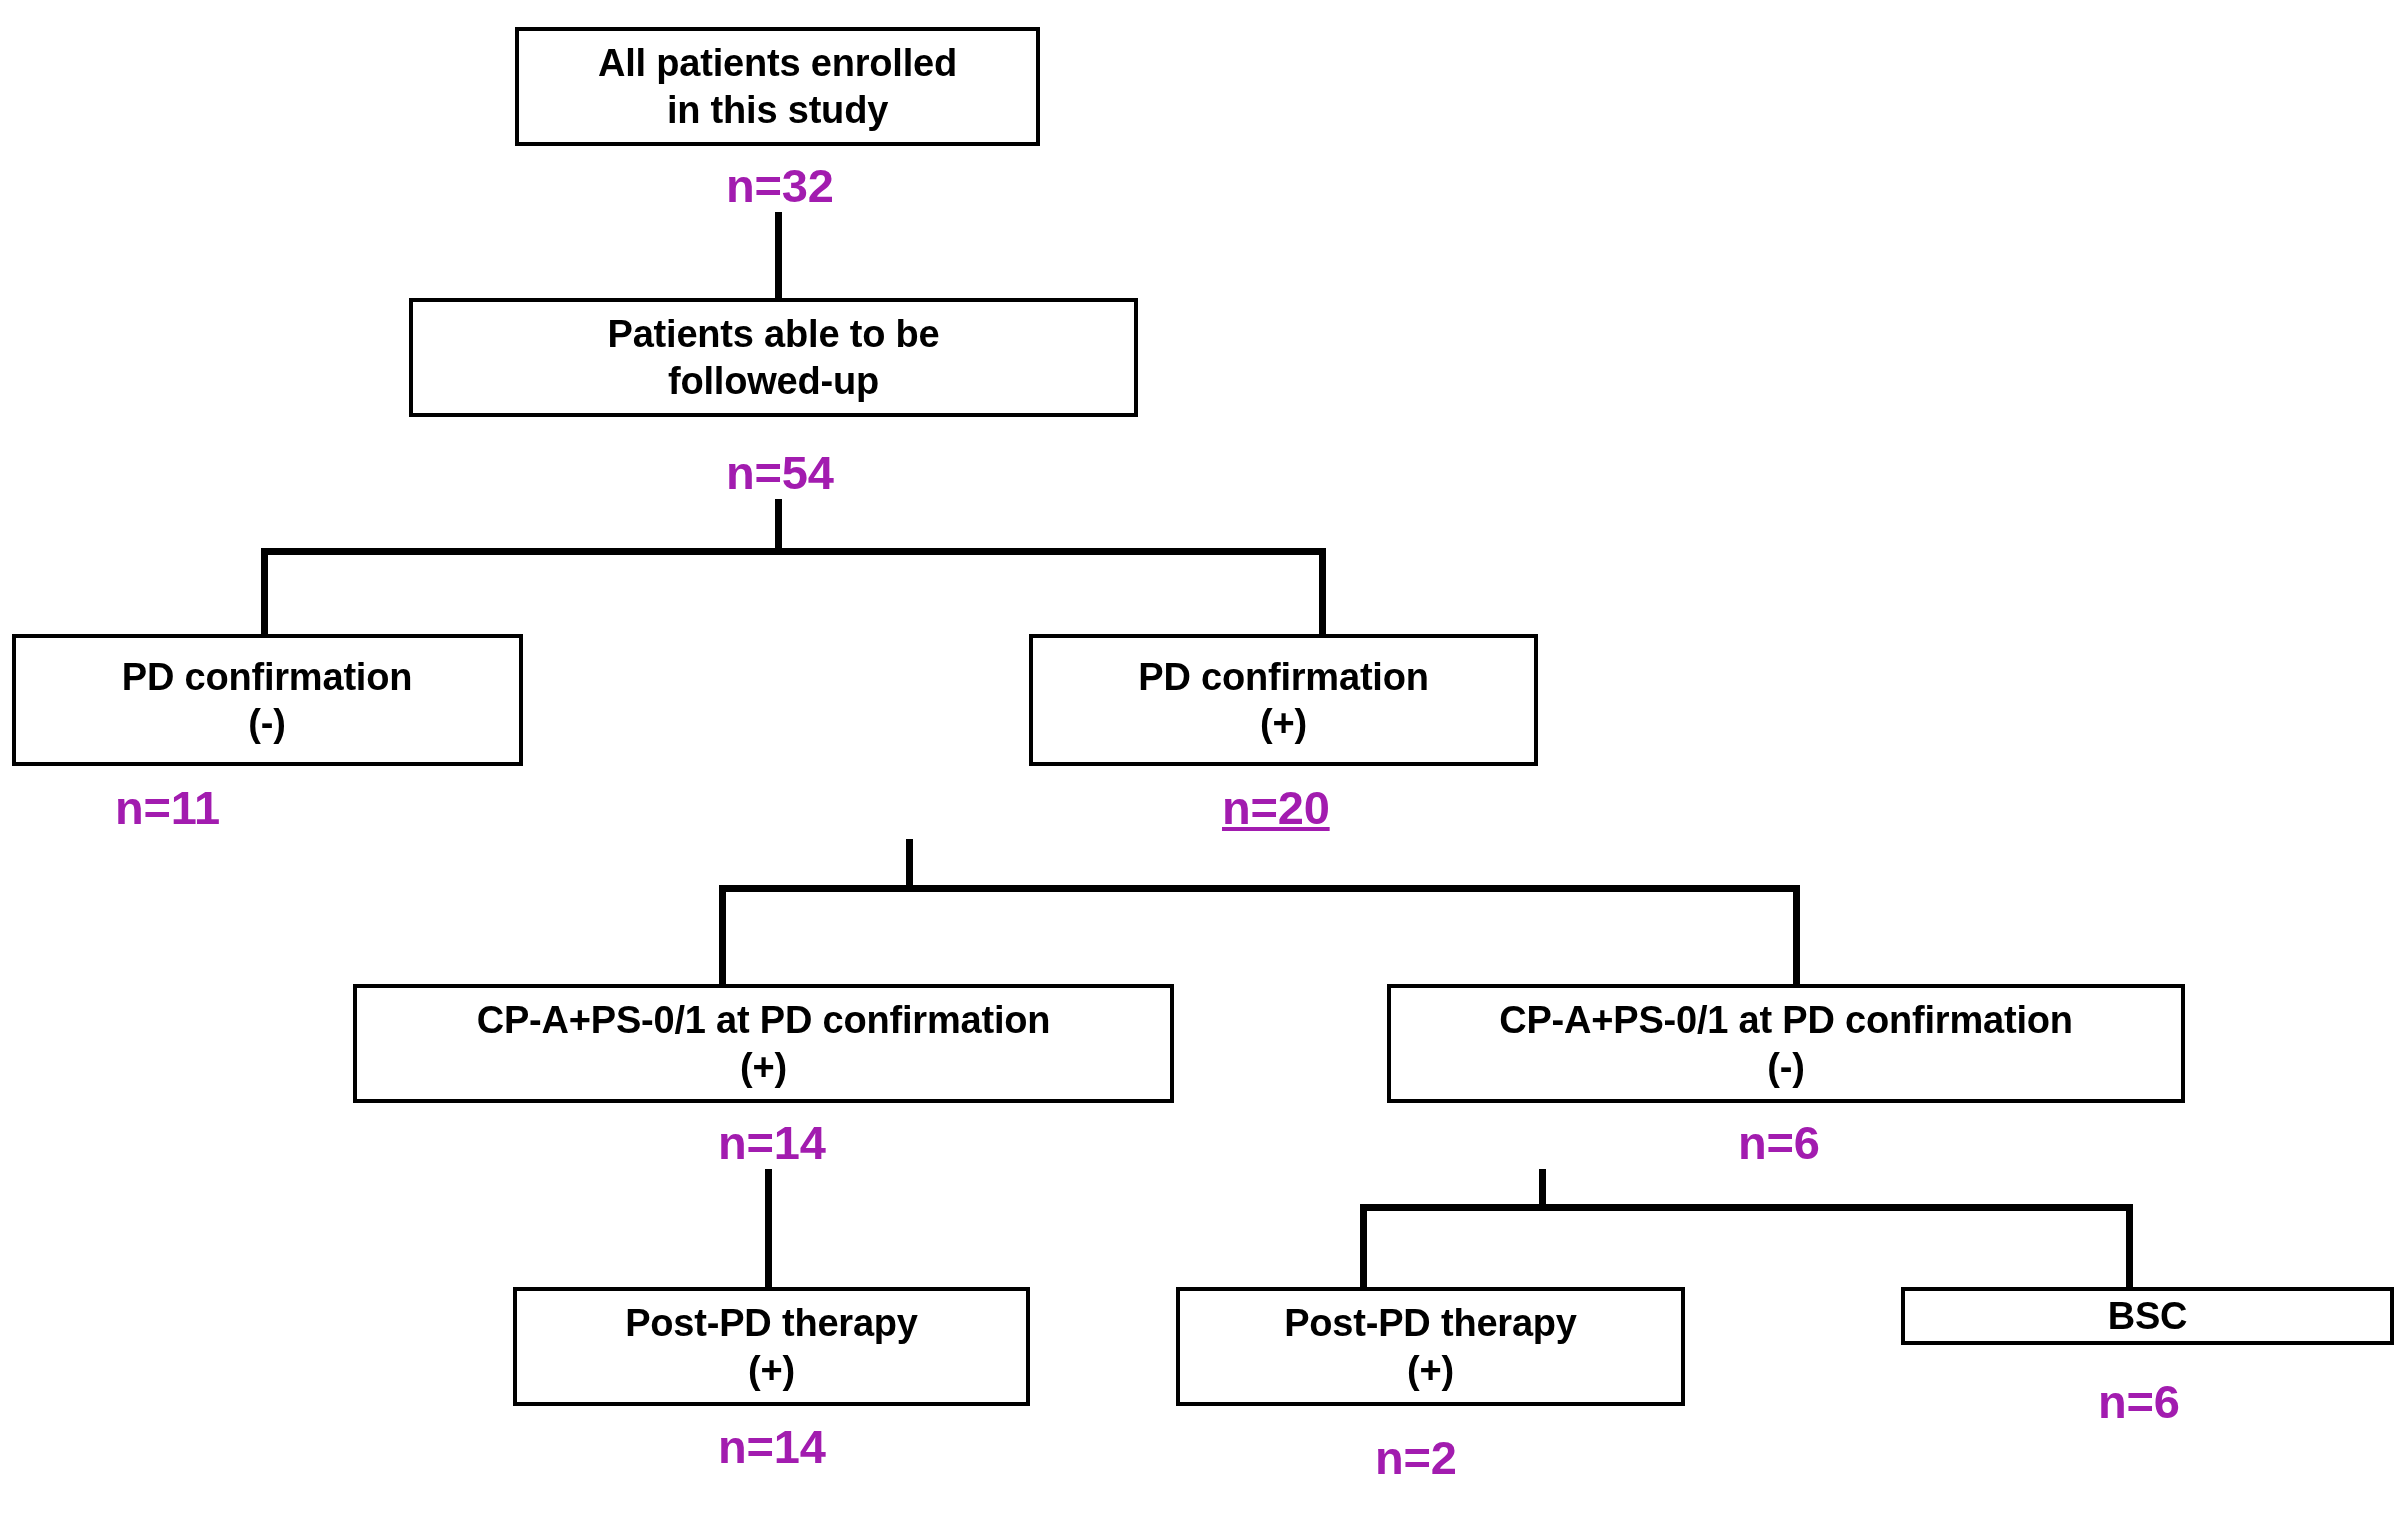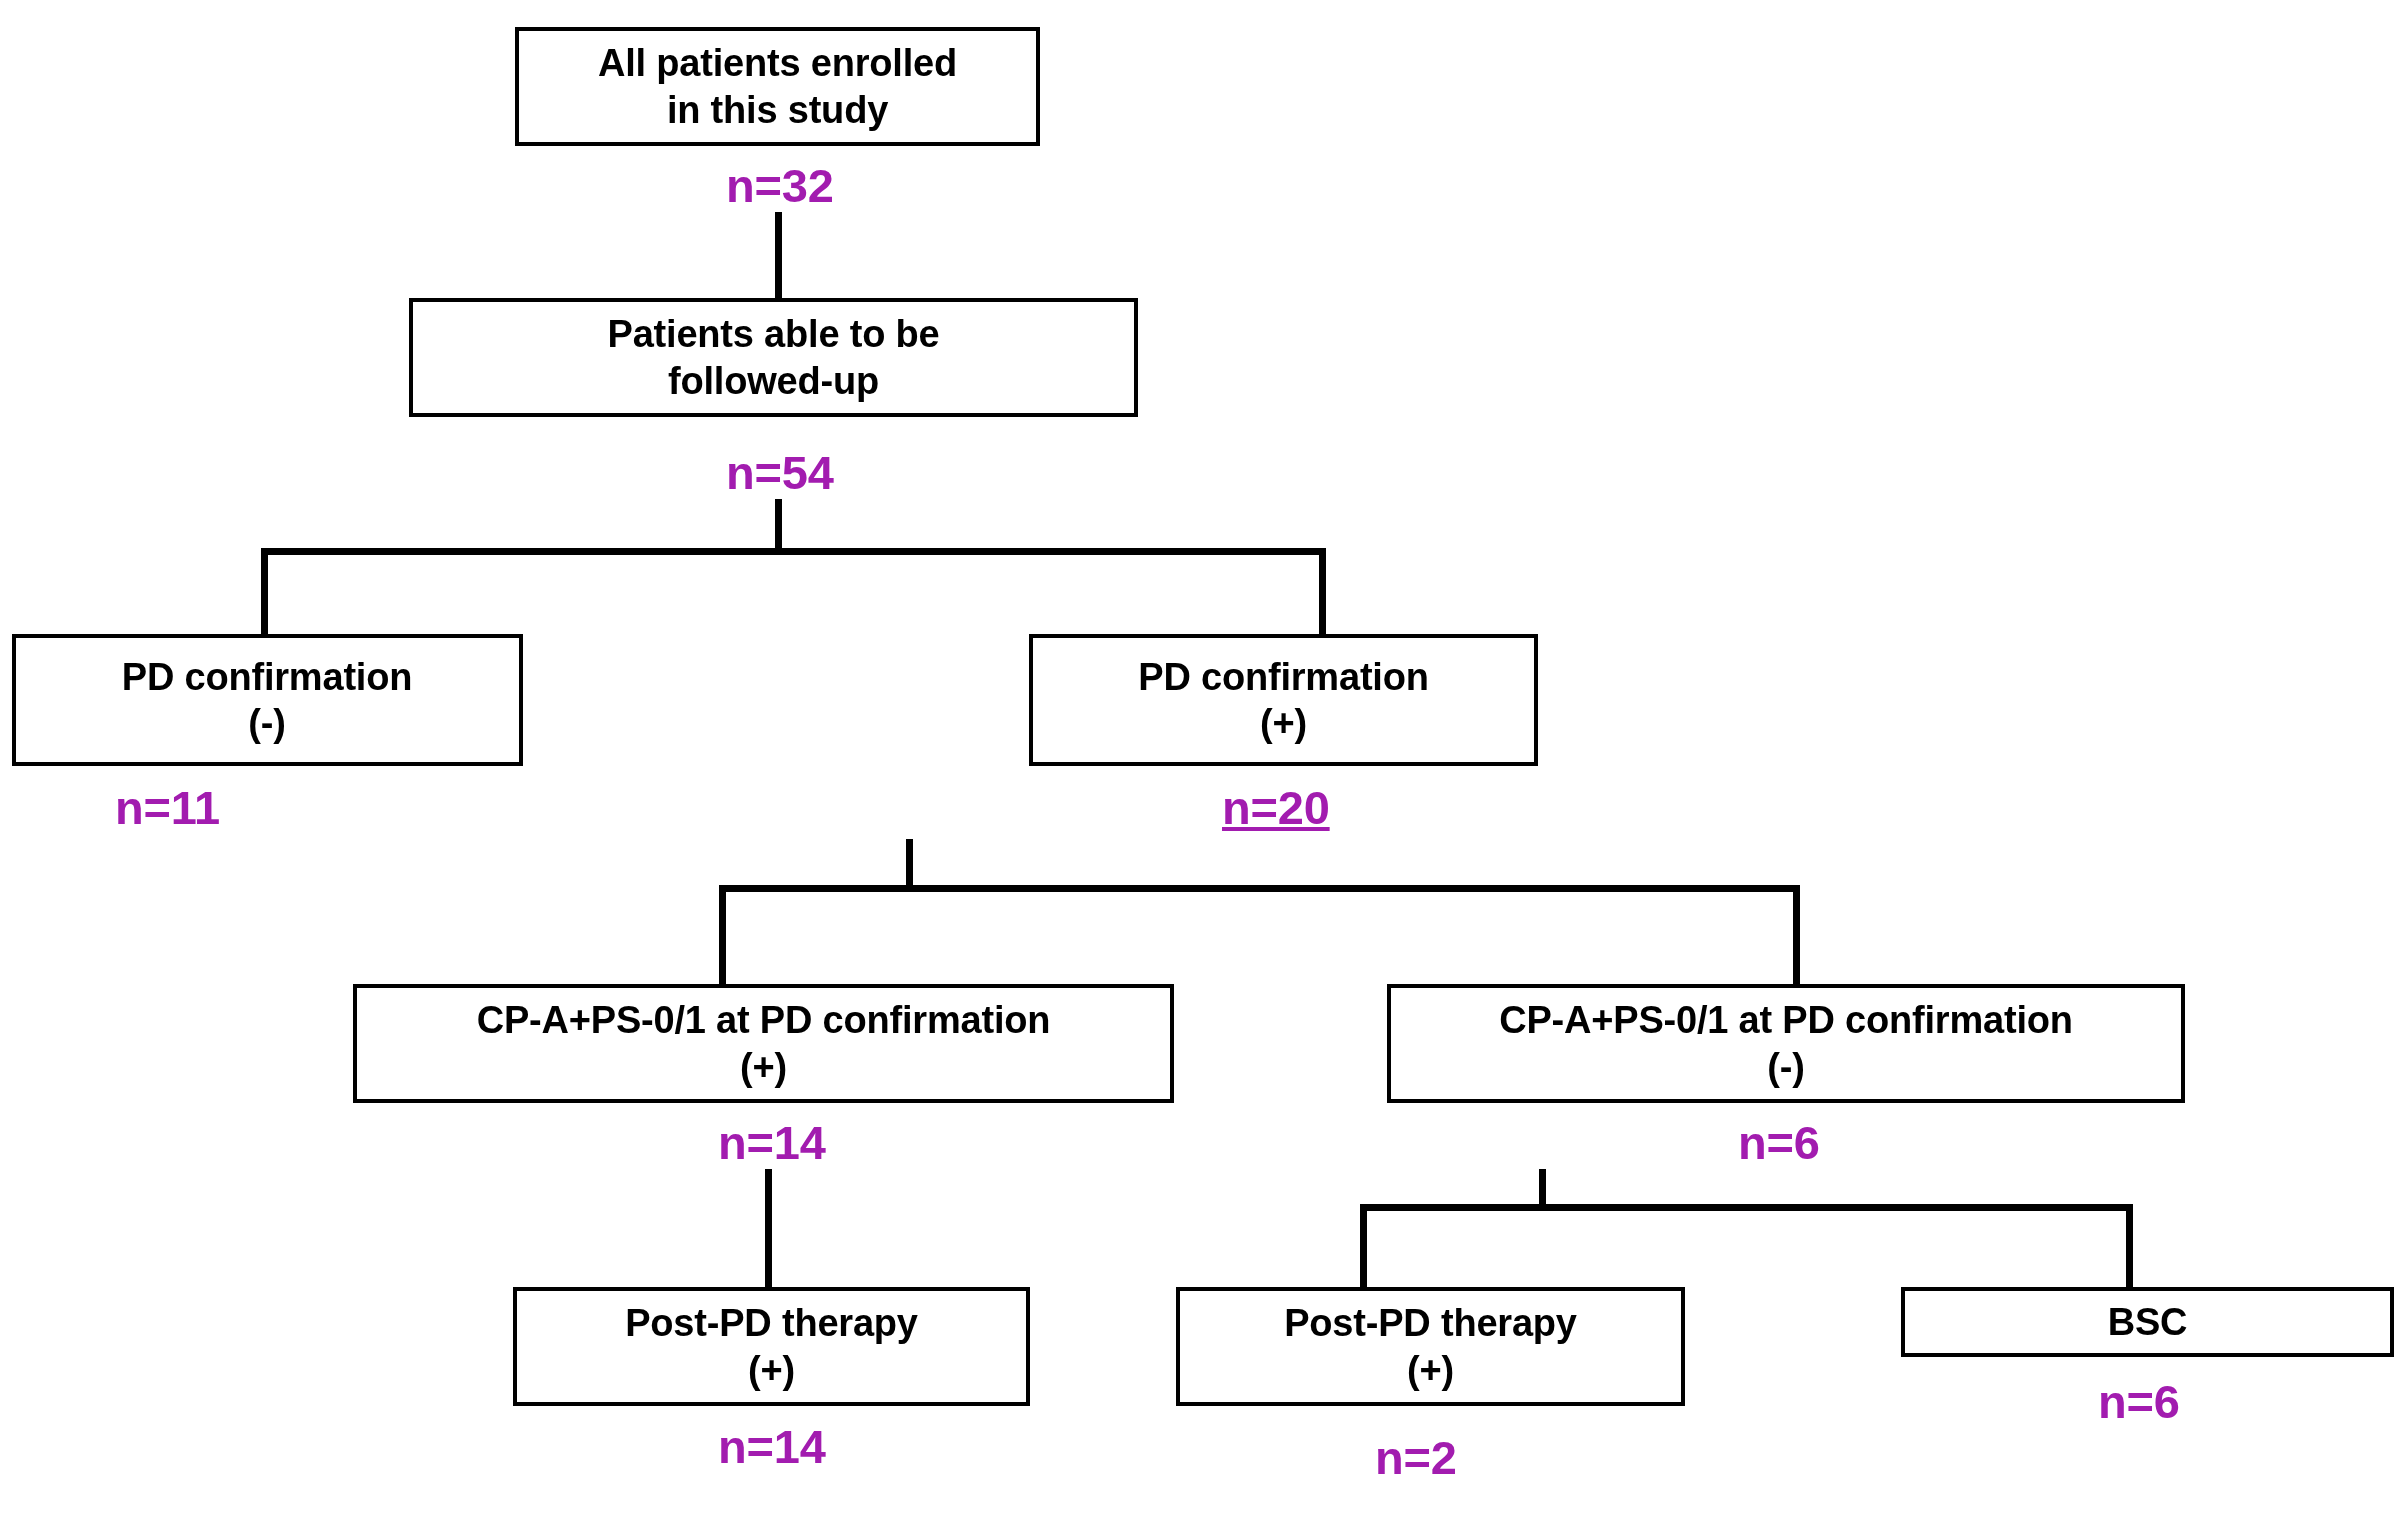--- a/index.html
+++ b/index.html
@@ -106,19 +106,19 @@
     <span class="l2">(+)</span>
   </div>
   <div class="nlabel" style="left:718px;top:1423px;">n=14</div>
 
   <div class="box" style="left:1176px;top:1287px;width:509px;height:119px;">
     <span class="l1">Post-PD therapy</span>
     <span class="l2">(+)</span>
   </div>
   <div class="nlabel" style="left:1375px;top:1423px;margin-top:11px;">n=2</div>
 
-  <div class="box" style="left:1901px;top:1287px;width:493px;height:70px;">
+  <div class="box" style="left:1901px;top:1287px;width:493px;height:58px;">
     <span class="l1">BSC</span>
   </div>
   <div class="nlabel" style="left:2098px;top:1378px;">n=6</div>
 
 </div>
 
 
 </body></html>

